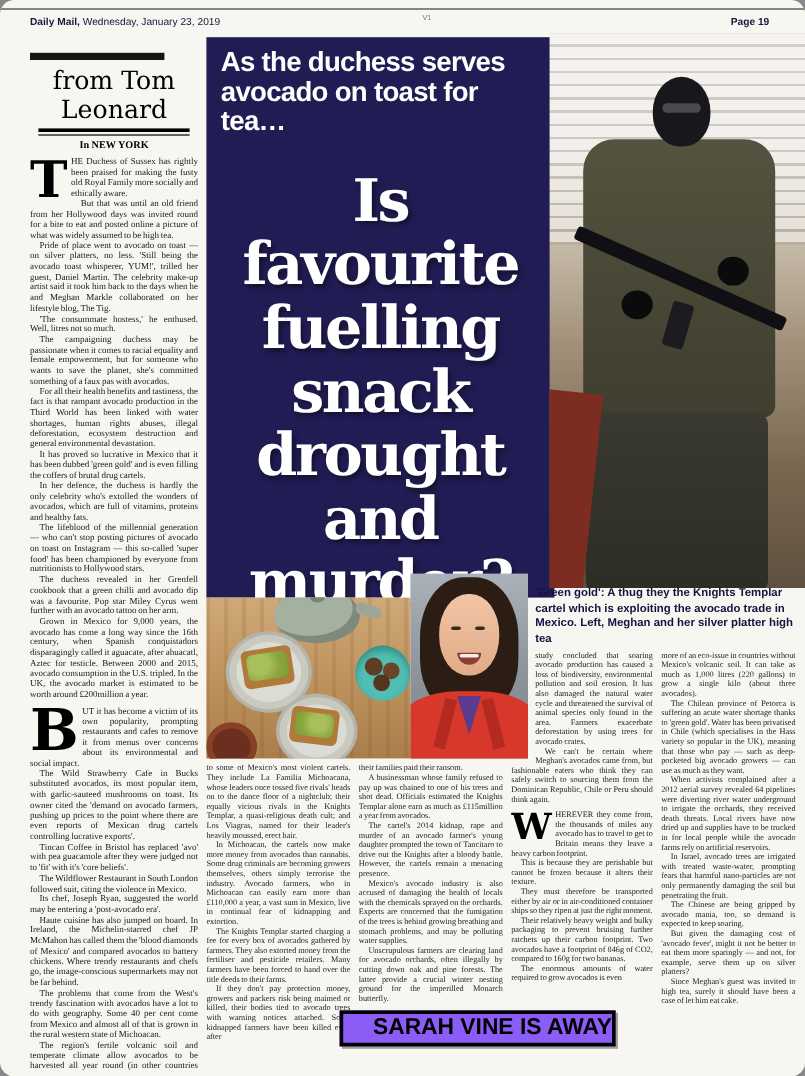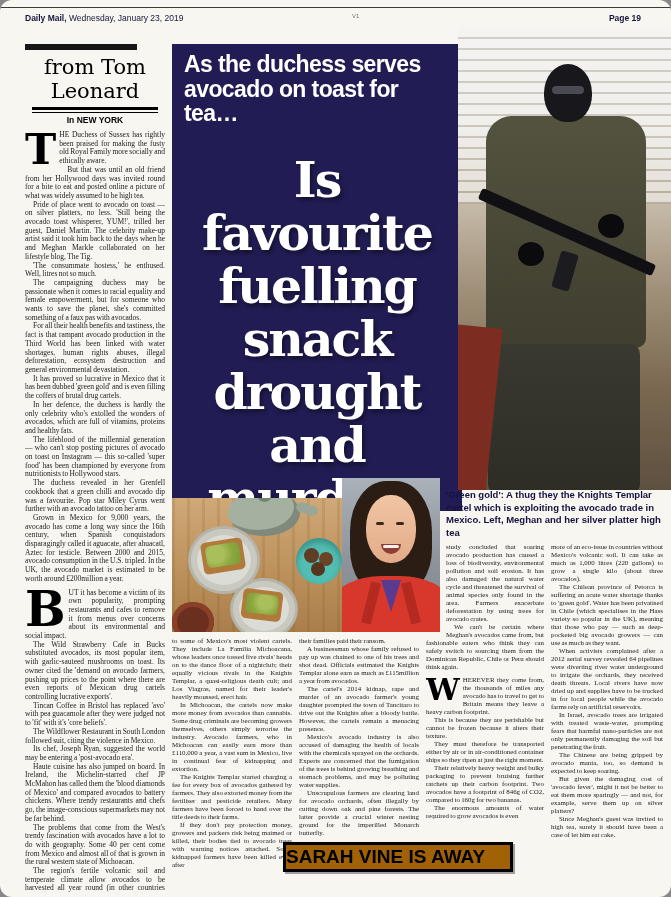--- a/index.html
+++ b/index.html
@@ -11,52 +11,52 @@
   .toprule { left:0; top:7px; width:671px; height:1px; background:#3a3a3a; }
   .hdr { left:25px; top:13px; width:625px; font-family:"Liberation Sans",sans-serif; font-size:8.5px; color:#16163a; }
   .hdr .h-left b { font-weight:bold; }
   .h-center { left:352px; top:13px; font-family:"Liberation Sans",sans-serif; font-size:6px; color:#777; }
   .h-right { left:600px; top:13px; width:50px; text-align:center; font-family:"Liberation Sans",sans-serif; font-weight:bold; font-size:8.5px; color:#16163a; }
 
   
   .bar1 { left:25px; top:44px; width:112px; height:6px; background:#161616; }
   .byline-name { left:25px; top:55px; width:140px; text-align:center; font-family:"DejaVu Serif",serif; font-size:21px; line-height:24px; color:#000; }
   .dblrule { left:32px; top:107px; width:126px; border-top:3px solid #000; border-bottom:1px solid #000; height:2px; }
-  .byline-loc { left:25px; top:115px; width:140px; text-align:center; font-family:Liberation Sans, sans-serif; font-size:8.5px; font-weight:bold; color:#000; }
+  .byline-loc { left:25px; top:115px; width:140px; text-align:center; font-family:Liberation Serif, serif; font-size:8.5px; font-weight:bold; color:#000; }
 
   
   .coltext { text-align:justify; overflow:hidden; hyphens:auto; -webkit-hyphens:auto; word-spacing:-0.4px; }
   .coltext p { margin:0; text-indent:8px; }
   .coltext p.fl { text-indent:0; }
   .coltext p.gap { margin-top:5px; }
   .c1 { left:25px; top:131px; width:140px; height:762px; font-size:7.5px; line-height:8.7px; }
   .c2 { left:172px; top:637px; width:120px; height:256px; font-size:6.9px; line-height:8px; }
   .c3 { left:299px; top:637px; width:120px; height:200px; font-size:6.9px; line-height:8px; }
   .c4 { left:426px; top:543px; width:118px; height:294px; font-size:6.9px; line-height:8px; }
   .c5 { left:551px; top:543px; width:112px; height:330px; font-size:6.9px; line-height:8px; }
   .photospacer { float:left; width:20px; height:92px; }
 
   .dc { float:left; font-family:"DejaVu Serif",serif; font-weight:bold; color:#000; padding:2px 3px 0 0; }
   .dcT { font-size:42px; line-height:33px; }
   .dcB { font-size:48px; line-height:37px; }
   .dcW { font-size:30px; line-height:23px; }
 
   
-  .navy { left:172px; top:44px; width:290px; height:467px; background:#211d54; }
+  .navy { left:172px; top:31px; width:290px; height:467px; background:#211d54; }
   .kicker { position:absolute; left:12px; top:8px; width:272px; color:#fff;
             font-family:"Liberation Sans",sans-serif; font-weight:bold; font-size:23px; line-height:24.5px; letter-spacing:-0.6px; }
   .hl { position:absolute; left:0; top:110px; width:100%; text-align:center; color:#fff;
         font-family:"DejaVu Serif",serif; font-weight:bold; }
   .hl div { font-size:49px; line-height:53px; letter-spacing:-2px; text-shadow:2px 3px 4px rgba(0,0,0,.45); }
 
   
   .caption { left:446px; top:489px; width:216px; font-family:"Liberation Sans",sans-serif; font-weight:bold;
              font-size:9.5px; line-height:12.5px; color:#15123f; }
-  .banner { left:283px; top:842px; width:224px; height:24px; background:#a16207; border:3px solid #000;
-            box-shadow:2px 2px 0 rgba(110,110,110,.65); text-align:left; font-family:"Liberation Sans",sans-serif;
+  .banner { left:283px; top:842px; width:224px; height:24px; background:#8b5cf6; border:3px solid #000;
+            box-shadow:2px 2px 0 rgba(110,110,110,.65); text-align:right; font-family:"Liberation Sans",sans-serif;
             font-weight:bold; font-size:19px; line-height:24px; color:#000; }
 
   
   .thug { left:458px; top:28px; width:213px; height:462px; overflow:hidden;
           background:linear-gradient(180deg,#eae8e3 0%,#e2ded6 22%,#c9bfae 36%,#a2917a 56%,#7a6850 78%,#5e5040 100%); }
   .thug .stripes { position:absolute; left:0; top:0; width:100%; height:38%;
           background:repeating-linear-gradient(180deg, rgba(255,255,255,.5) 0 9px, rgba(150,140,128,.28) 9px 11px); }
   .t-head { position:absolute; left:86px; top:36px; width:48px; height:58px; background:#17171c; border-radius:50% 50% 46% 46%; }
   .t-eyes { position:absolute; left:94px; top:58px; width:32px; height:8px; background:#4a4a52; border-radius:4px; }
   .t-body { position:absolute; left:28px; top:88px; width:160px; height:232px; background:linear-gradient(180deg,#54533f,#3f3e2f); border-radius:26px 26px 10px 10px; }

